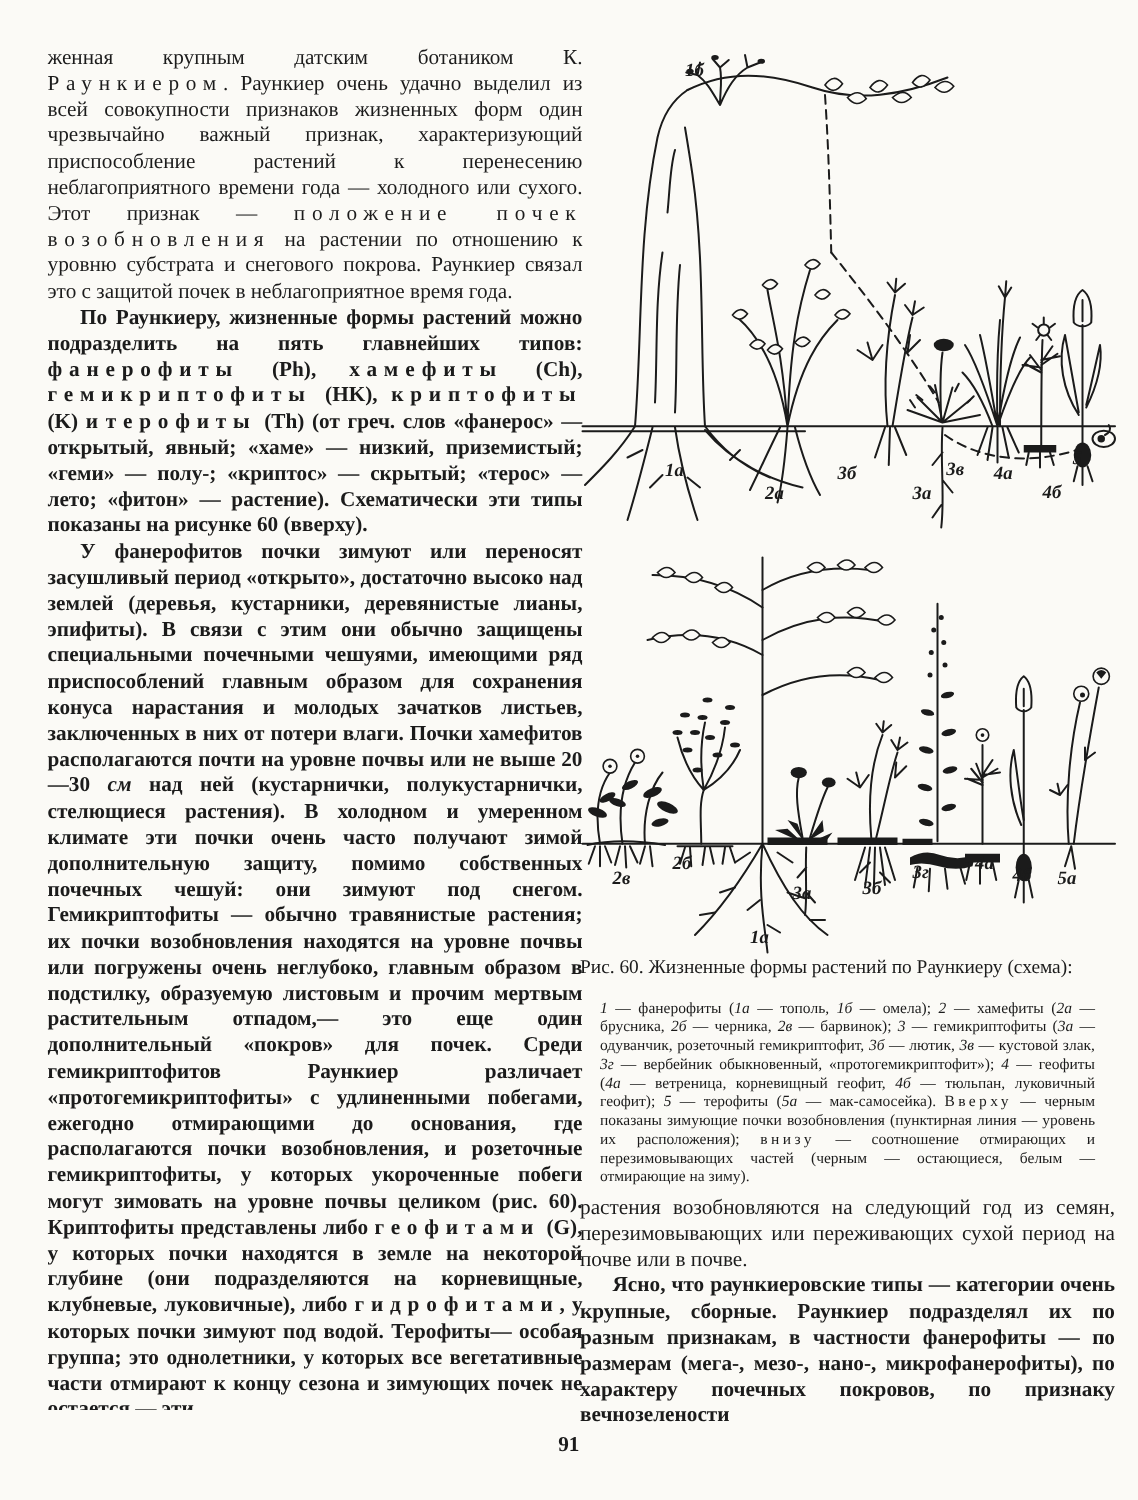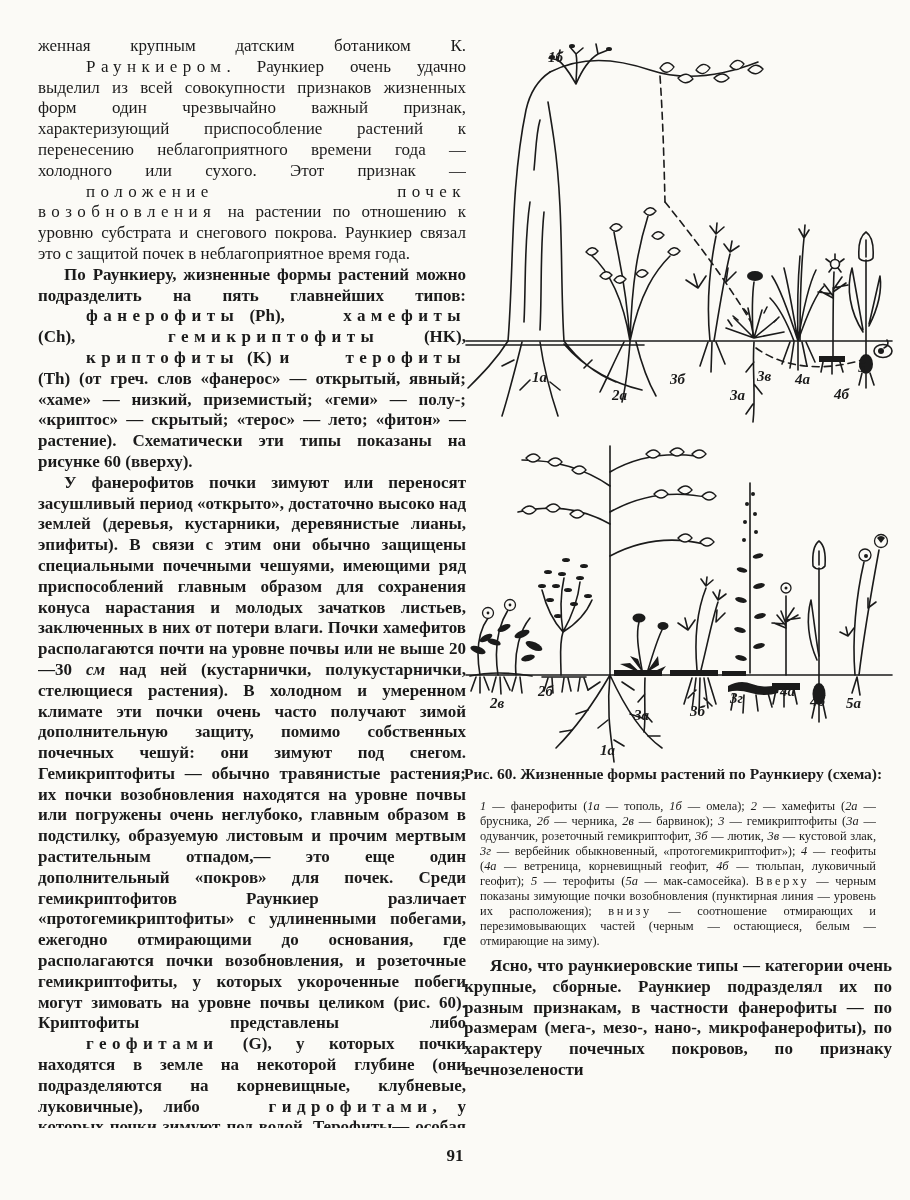--- a/index.html
+++ b/index.html
@@ -12,35 +12,35 @@
     position:relative;
   }
   .page{position:absolute;inset:0;}
   .col-left{
     position:absolute;left:38px;top:36px;width:428px;height:1092px;
     overflow:hidden;
     font-size:17px;line-height:20.8px;text-align:justify;
   }
   .col-left p, .col-right-text p{margin:0;}
   .indent{text-indent:26px;font-weight:bold;}
-  .sperr{letter-spacing:0.32em;margin-left:48px;}
+  .sperr{letter-spacing:0.32em;}
   .sperr2{letter-spacing:0.22em;}
   .ital{font-style:italic;}
   .col-right{position:absolute;left:464px;top:0;width:432px;}
   .fig{position:absolute;left:0;}
   .fig-top{top:30px;width:432px;height:398px;}
   .fig-bot{top:428px;width:432px;height:337px;}
   .fig svg{position:absolute;left:0;top:0;}
   .fig-label{
     position:absolute;font-style:italic;font-weight:bold;
     font-size:15px;line-height:15px;white-space:nowrap;
   }
   .caption{position:absolute;left:0;top:764px;width:428px;}
   .caption-title{
-    font-size:15.5px;line-height:19px;font-weight:bold;text-align:left;margin:0 0 7px 0;
+    font-size:15.5px;line-height:19px;font-weight:normal;text-align:left;margin:0 0 7px 0;
   }
   .caption-legend{
     font-size:12.4px;line-height:15px;text-align:justify;margin:16px;
   }
   .col-right-text{
     position:absolute;left:0;top:956px;width:428px;height:186px;overflow:hidden;
     font-size:17px;line-height:20.8px;text-align:justify;
   }
   .page-number{
     position:absolute;left:0;top:1146px;width:910px;text-align:center;
@@ -245,18 +245,19 @@
           <span class="fig-label" style="left: 382px; top: 268px;">5а</span>
         </div>
     </div>
 
     <div class="caption">
       <p class="caption-title">Рис. 60. Жизненные формы растений по Раункиеру (схема):</p>
       <p class="caption-legend"><span class="ital">1</span><span> — фанерофиты (</span><span class="ital">1а</span><span> — тополь, </span><span class="ital">1б</span><span> — омела); </span><span class="ital">2</span><span> — хамефиты (</span><span class="ital">2а</span><span> — брусника, </span><span class="ital">2б</span><span> — черника, </span><span class="ital">2в</span><span> — барвинок); </span><span class="ital">3</span><span> — гемикриптофиты (</span><span class="ital">3а</span><span> — одуванчик, розеточный гемикриптофит, </span><span class="ital">3б</span><span> — лютик, </span><span class="ital">3в</span><span> — кустовой злак, </span><span class="ital">3г</span><span> — вербейник обыкновенный, «протогемикриптофит»); </span><span class="ital">4</span><span> — геофиты (</span><span class="ital">4а</span><span> — ветреница, корневищный геофит, </span><span class="ital">4б</span><span> — тюльпан, луковичный геофит); </span><span class="ital">5</span><span> — терофиты (</span><span class="ital">5а</span><span> — мак-самосейка). </span><span class="sperr2">Вверху</span><span> — черным показаны зимующие почки возобновления (пунктирная линия — уровень их расположения); </span><span class="sperr2">внизу</span><span> — соотношение отмирающих и перезимовывающих частей (черным — остающиеся, белым — отмирающие на зиму).</span></p>
     </div>
 
     <div class="col-right-text" id="right-col">
+        <p><span>растения возобновляются на следующий год из семян, перезимовывающих или переживающих сухой период на почве или в почве.</span></p>
         <p class="indent"><span>Ясно, что раункиеровские типы — категории очень крупные, сборные. Раункиер подразделял их по разным признакам, в частности фанерофиты — по размерам (мега-, мезо-, нано-, микрофанерофиты), по характеру почечных покровов, по признаку вечнозелености</span></p>
       </div>
   </div>
 
   <div class="page-number">91</div>
 </div>
 
 </body></html>

